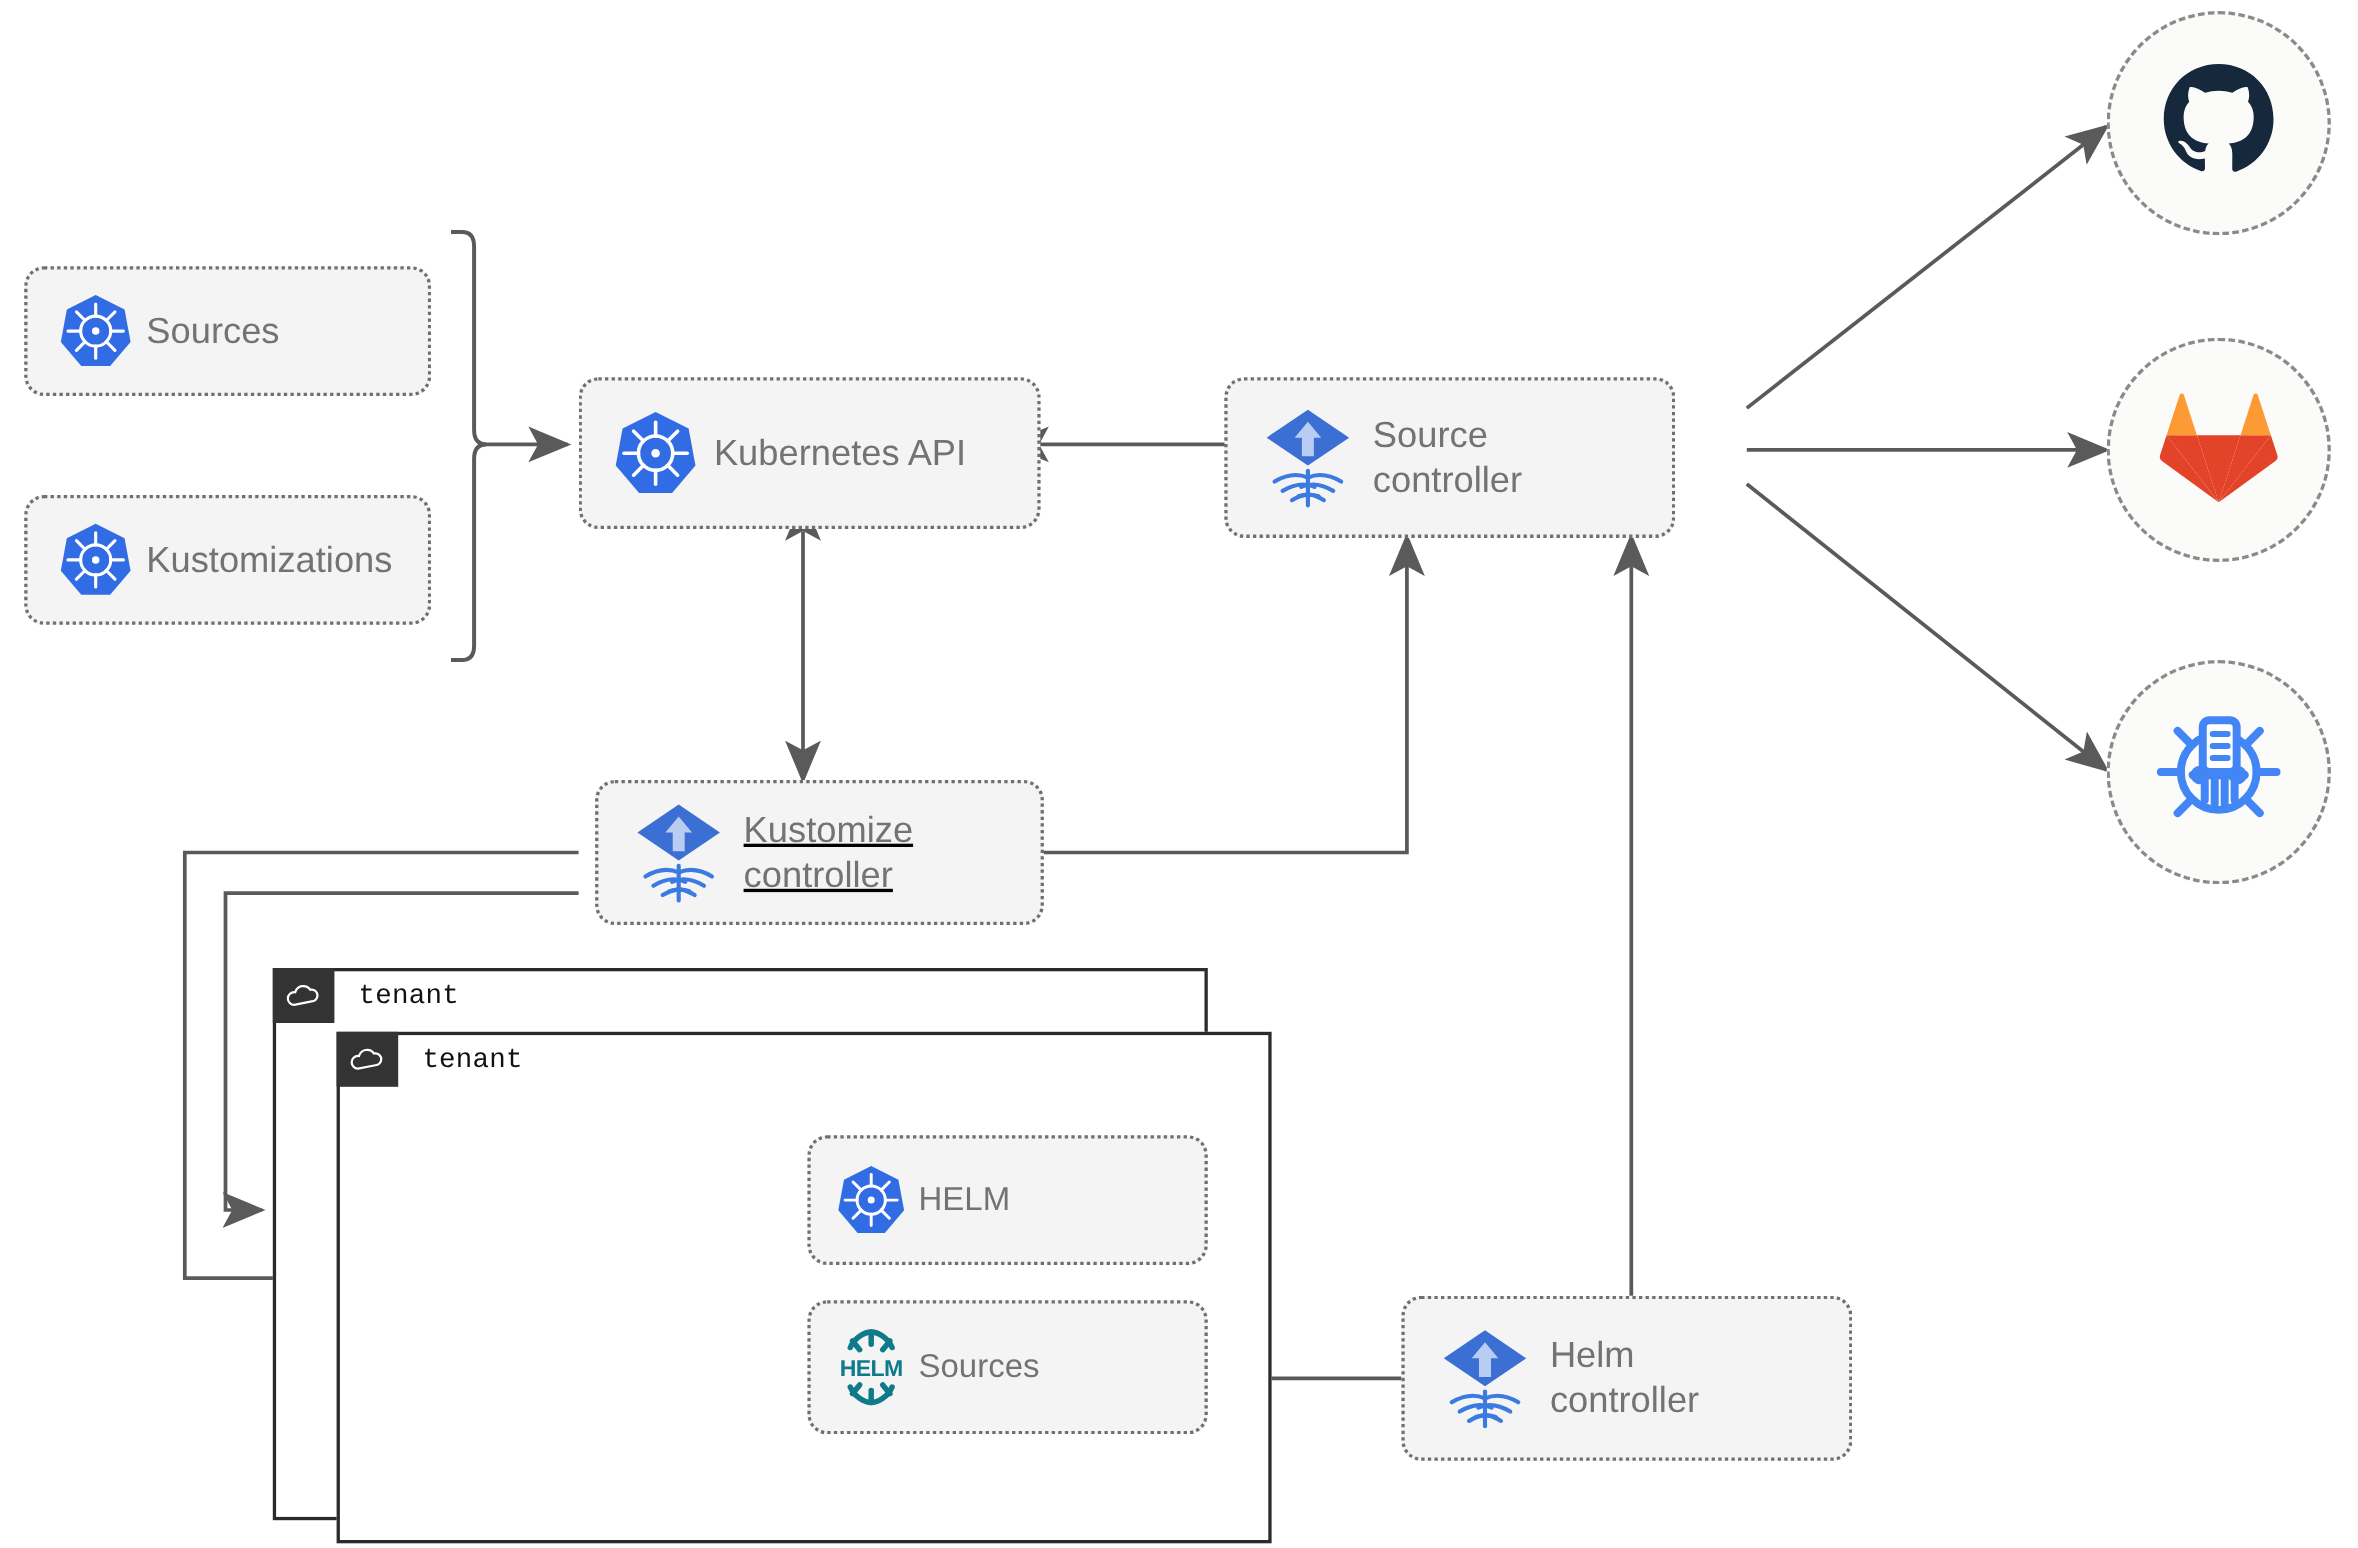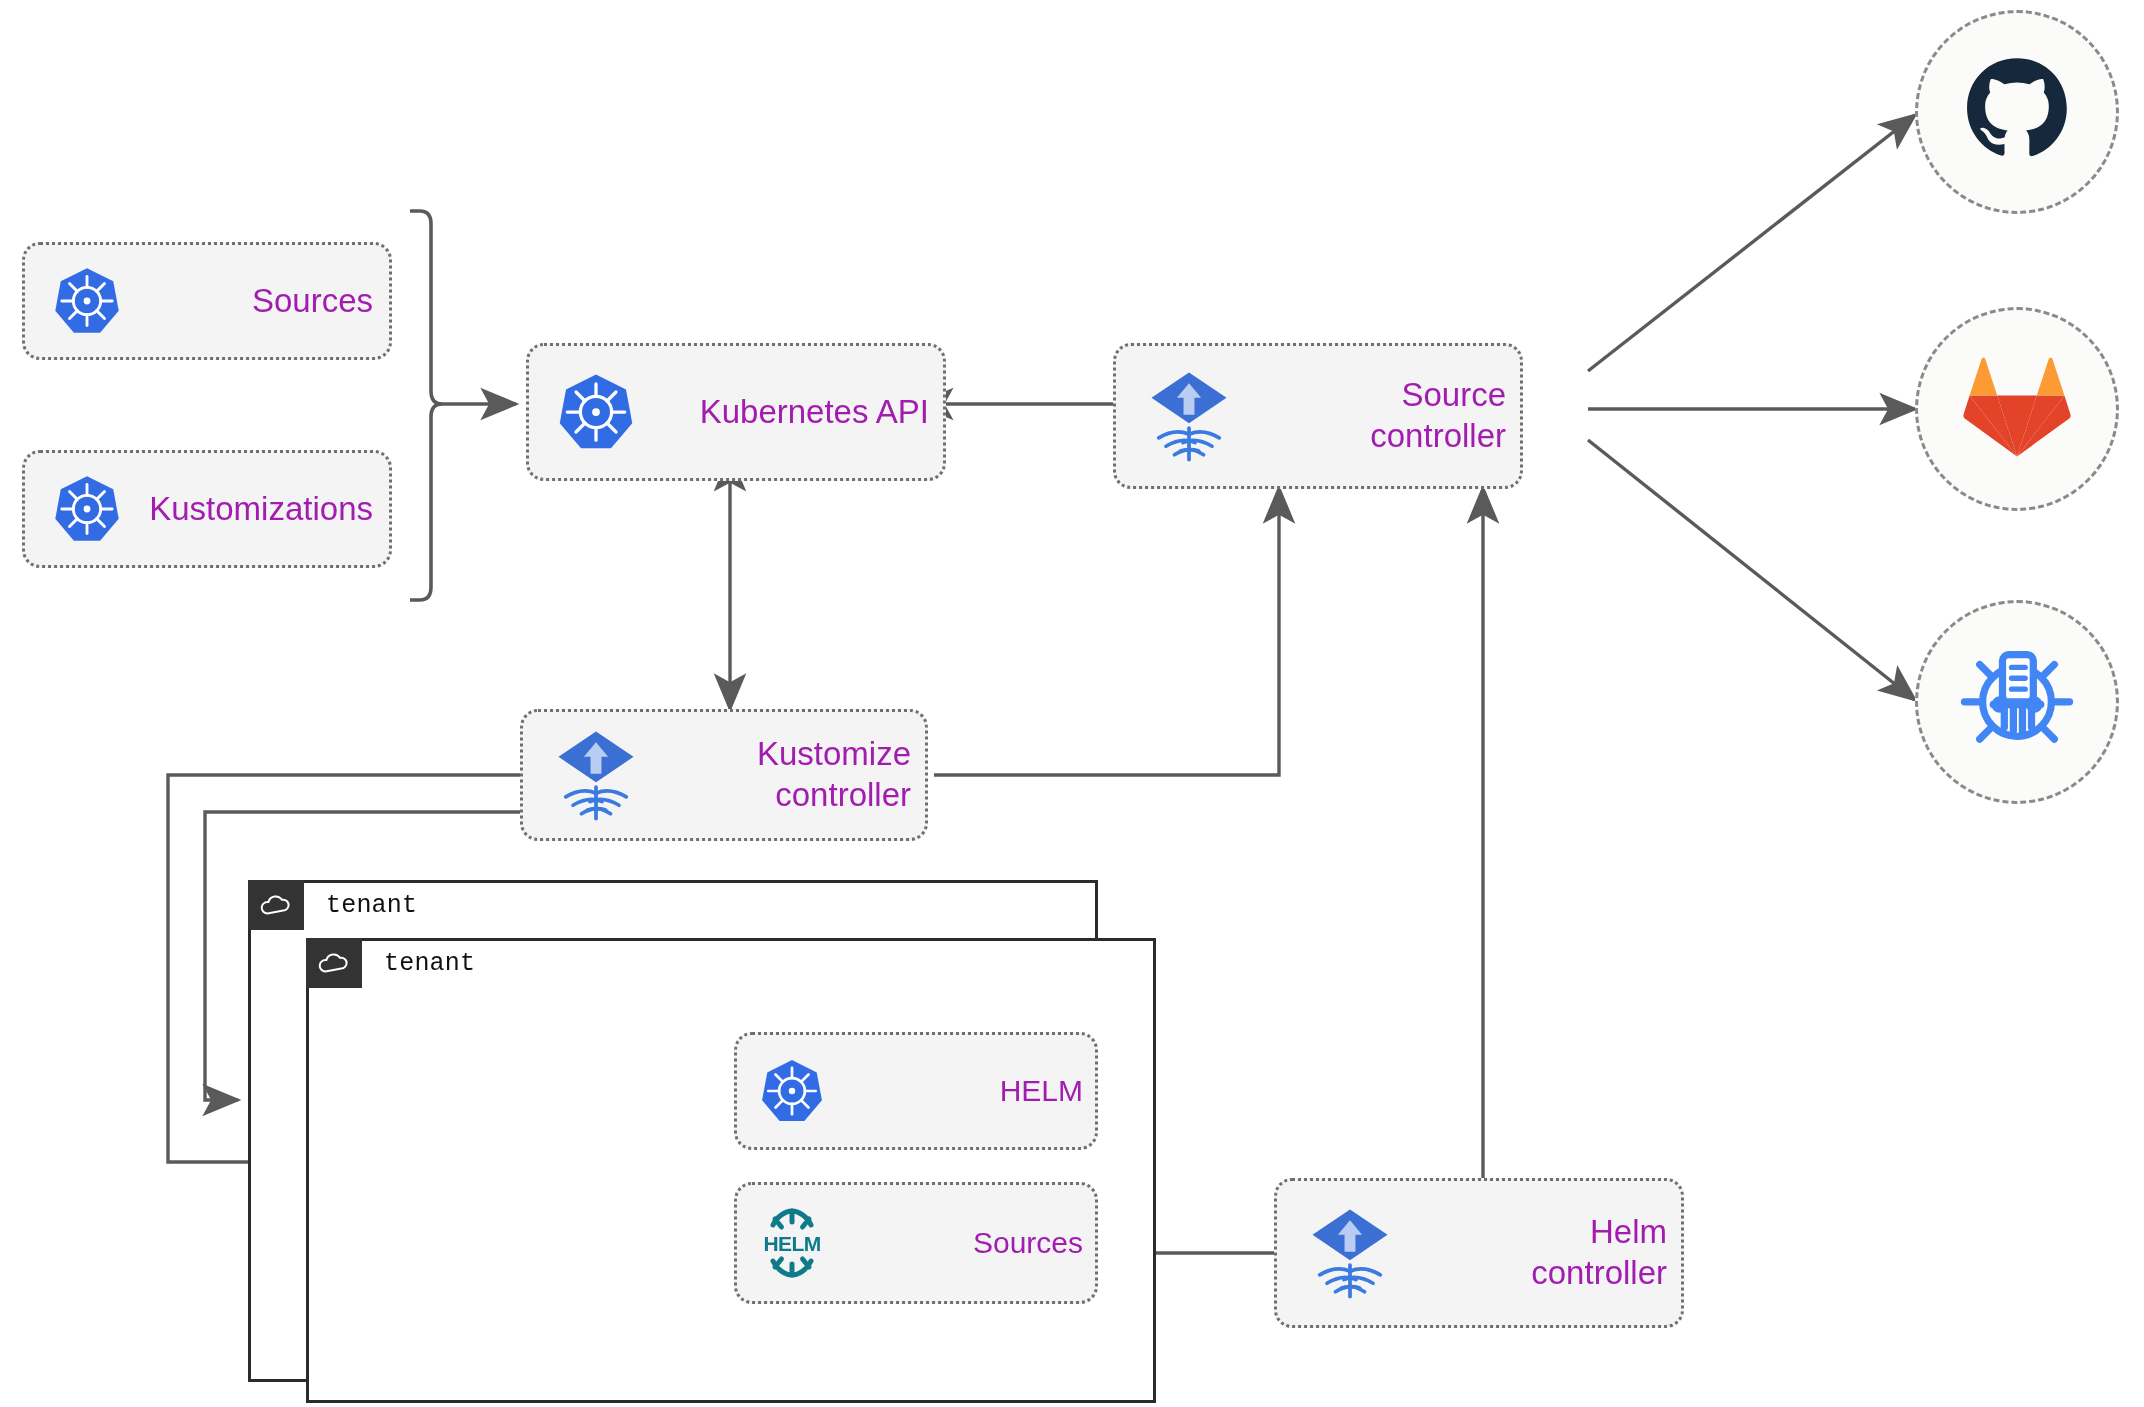--- a/index.html
+++ b/index.html
@@ -17,22 +17,22 @@
     background: #f4f4f4;
     border: 3px dotted #6f6f6f;
     border-radius: 18px;
     display: flex;
     align-items: center;
     z-index: 5;
   }
   .node .ico { flex: 0 0 auto; display: flex; align-items: center; justify-content: center; }
   .node .lbl {
     flex: 1 1 auto;
-    text-align: right;
-    color: #a21caf;
+    text-align: left;
+    color: #737373;
     line-height: 1.24;
     white-space: pre-line;
   }
 
   
   .n-small { font-size: 30px; }
   .n-mid   { font-size: 33px; }
 
   
   .circ {
@@ -193,21 +193,21 @@
           <path d="M54 63 C44 57, 37 57, 30 60"></path>
           <path d="M47 70 C39 65, 34 65, 28 67"></path>
           <path d="M35 48 V74"></path>
         </g>
       </svg>
     </span>
     <span class="lbl">Source
 controller</span>
   </div>
 
-  <div class="node n-mid" style="left:520px; top:709px; width:408px; height:132px; padding:0 14px;">
+  <div class="node n-mid" style="left:541px; top:709px; width:408px; height:132px; padding:0 14px;text-decoration:underline;">
     <span class="ico" style="width:118px;">
       <svg width="86" height="92" viewBox="0 0 70 76" aria-hidden="true">
         <path d="M35 2 L66 23 L35 44 L4 23 Z" fill="#3b6fd4"></path>
         <path d="M35 11 L45 23 H39.5 V37 H30.5 V23 H25 Z" fill="#b9cdf2"></path>
         <g stroke="#3b7ae0" stroke-width="3.1" fill="none" stroke-linecap="round">
           <path d="M10 56 C20 50, 28 50, 35 53"></path>
           <path d="M16 63 C26 57, 33 57, 40 60"></path>
           <path d="M23 70 C31 65, 37 65, 43 67"></path>
           <path d="M60 56 C50 50, 42 50, 35 53"></path>
           <path d="M54 63 C44 57, 37 57, 30 60"></path>

